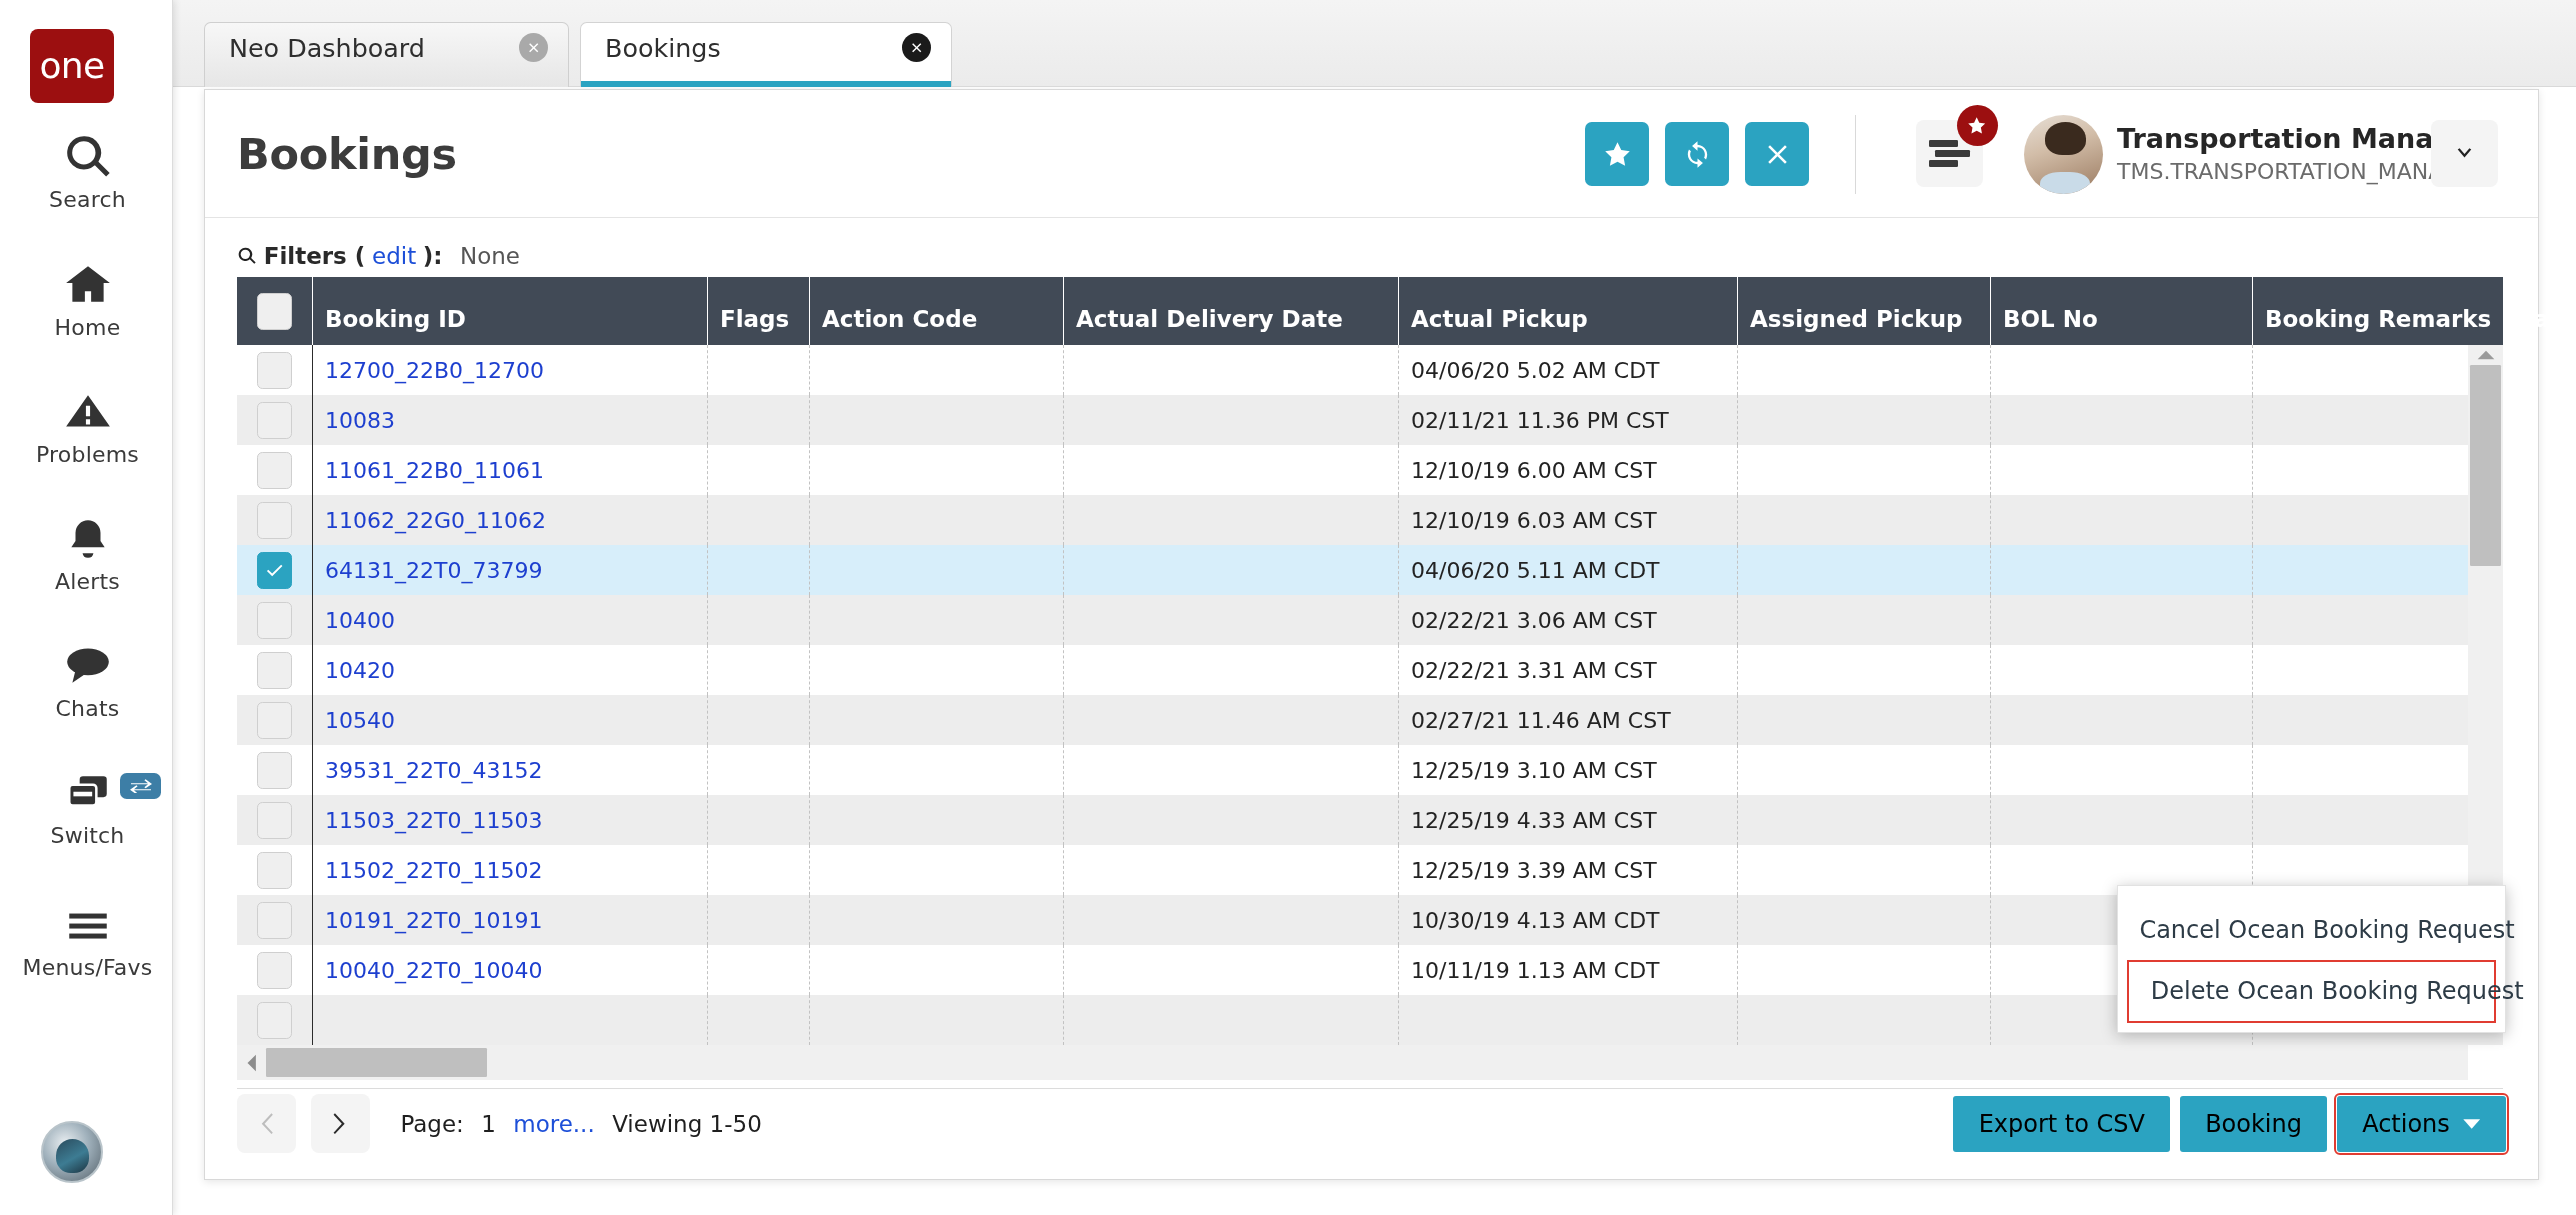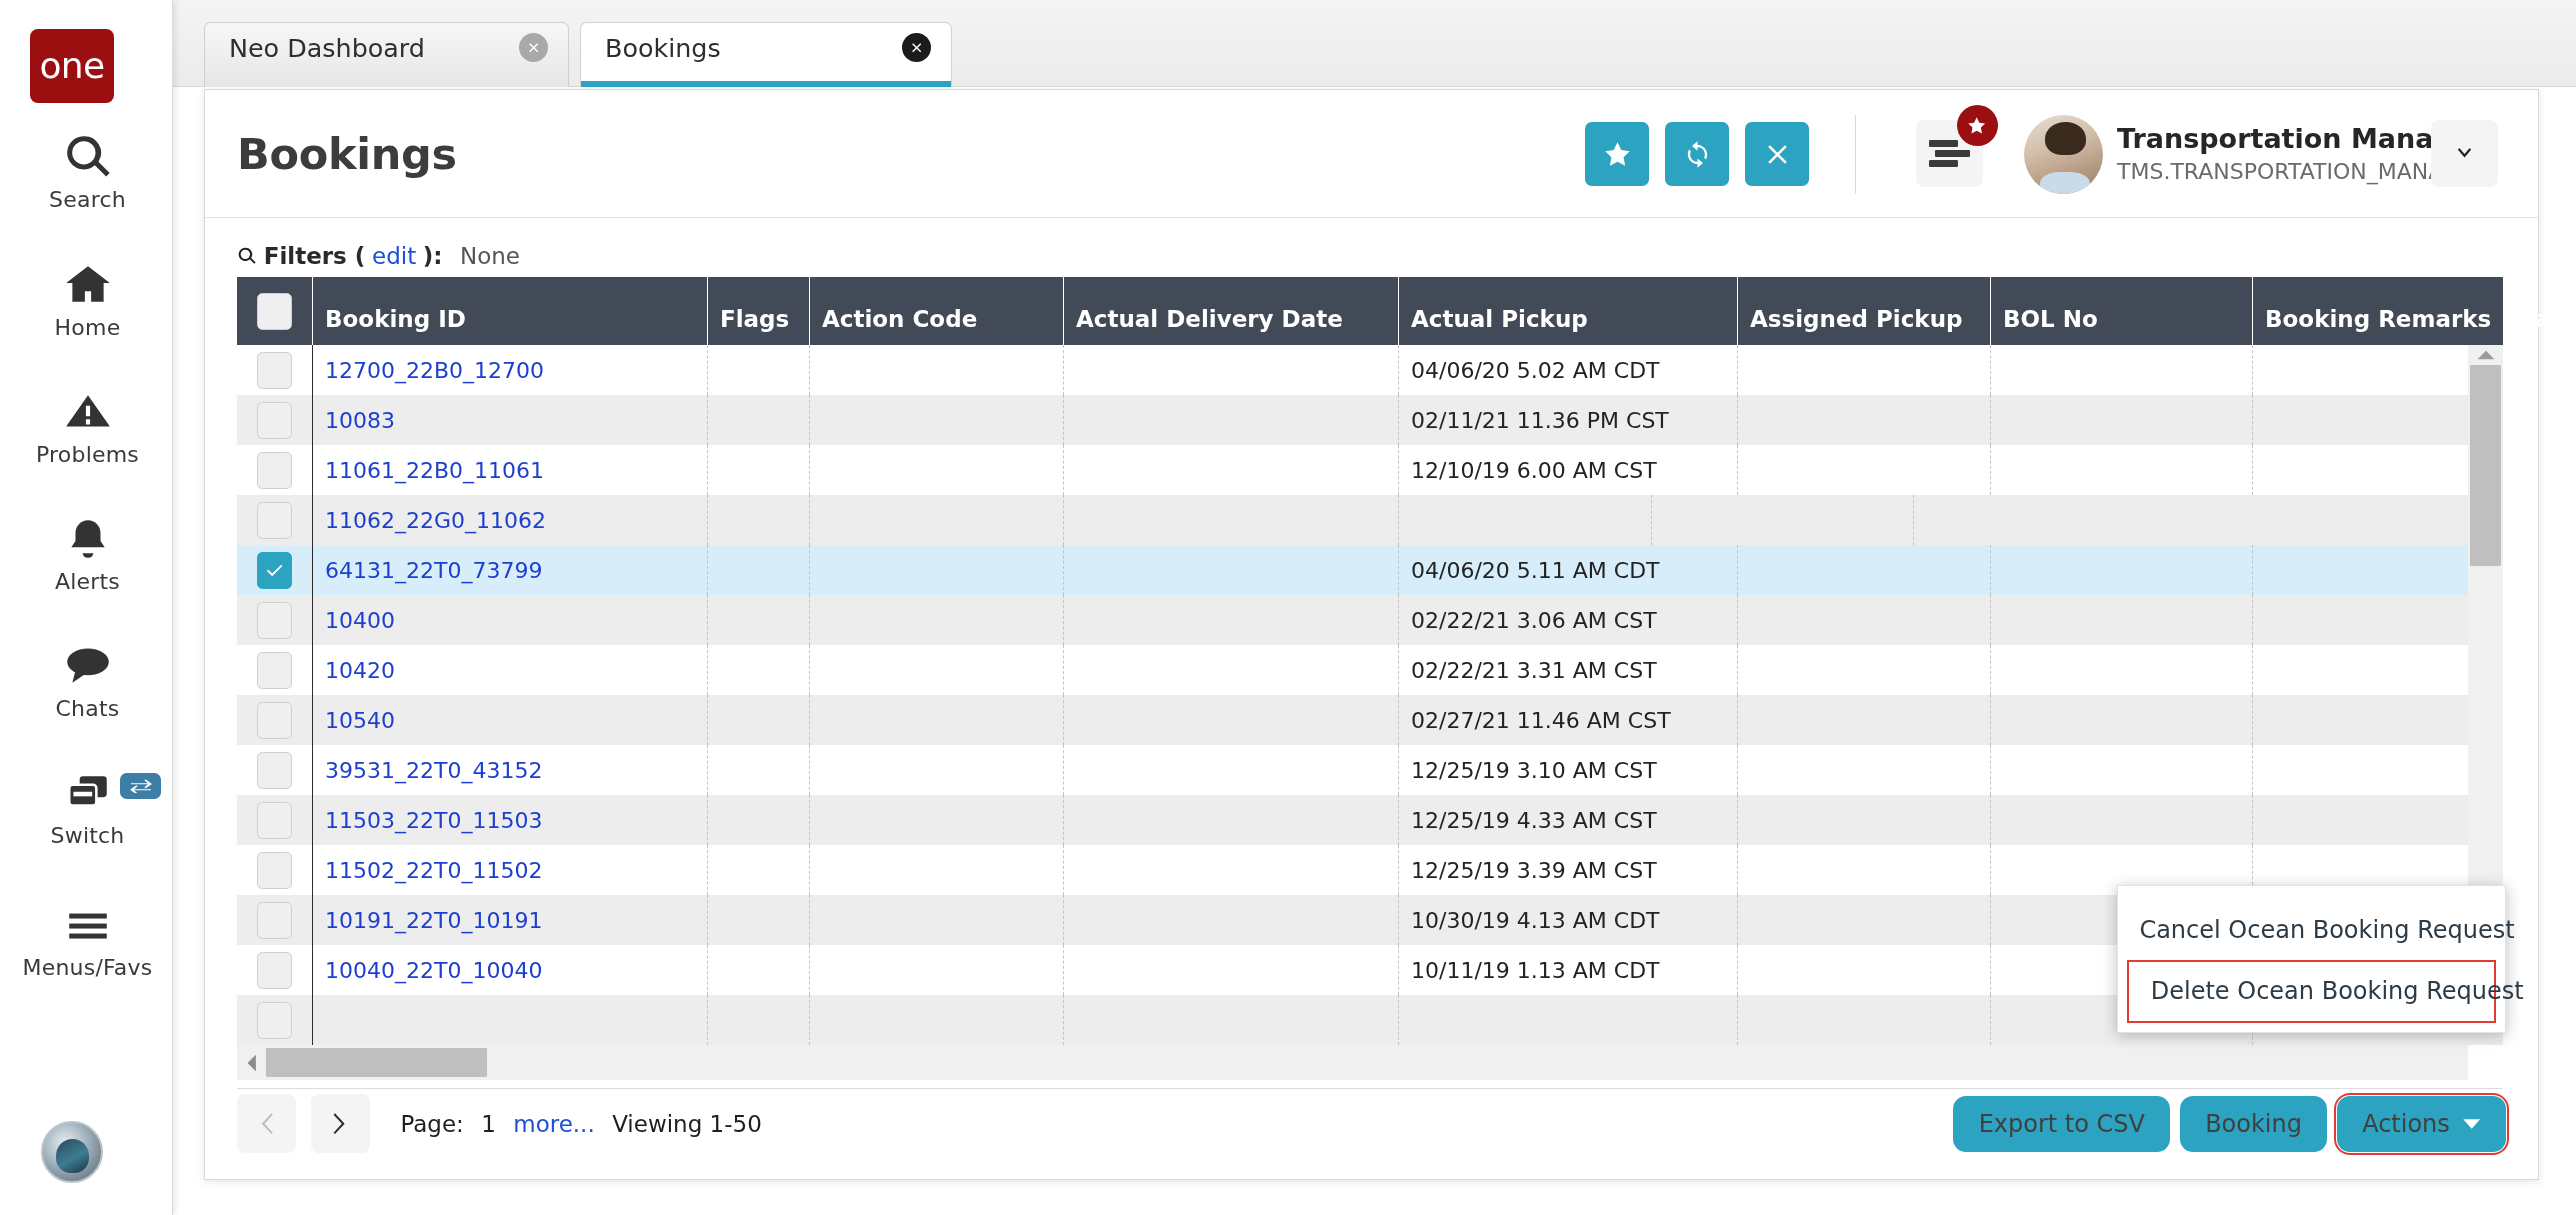--- a/index.html
+++ b/index.html
@@ -321,23 +321,23 @@
     display: flex; align-items: center; gap: 17.4px;
   }
   .pg-more { color: #1d4fd8; cursor: pointer; }
 
   .footer-btns {
     position: absolute; right: 32px; top: 1006px;
     display: flex; gap: 9.4px; z-index: 60;
   }
   .tbtn {
     height: 56px; padding: 0 25.4px;
-    background: #2ba3c1; border: none; color: #404040;
+    background: #2ba3c1; border: none; color: #000000;
     font-size: 24px; font-family: "DejaVu Sans", sans-serif;
-    border-radius: 13px; cursor: pointer;
+    border-radius: 3px; cursor: pointer;
     display: flex; align-items: center; gap: 13.4px;
   }
   .tbtn.outlined { outline: 2.7px solid #e03c31; outline-offset: 1.3px; }
   .tbtn svg { width: 17.4px; height: 12px; fill: #fff; }
 
   
   .dropdown {
     position: absolute; right: 32px; top: 795px;
     width: 389px;
     background: #ffffff;
@@ -578,20 +578,21 @@
           <div class="row alt">
             <div class="cell cbcell">
               <span class="cb"></span>
             </div>
             <div class="cell c-id solid">
               <span class="bid">11062_22G0_11062</span>
             </div>
             <div class="cell c-flags sep"></div>
             <div class="cell c-action sep"></div>
             <div class="cell c-add sep"></div>
+            <div class="cell c-apick sep">12/10/19 6.03 AM CST</div>
             <div class="cell c-assign sep"></div>
             <div class="cell c-bol sep"></div>
             <div class="cell c-remark sep"></div>
           </div>
           <div class="row sel">
             <div class="cell cbcell">
               <span class="cb checked">
                 <svg viewBox="0 0 24 24">
                   <path d="M9.2 16.4L4.8 12l-1.5 1.5 5.9 5.9L20.7 7.9 19.2 6.4z"></path>
                 </svg>

